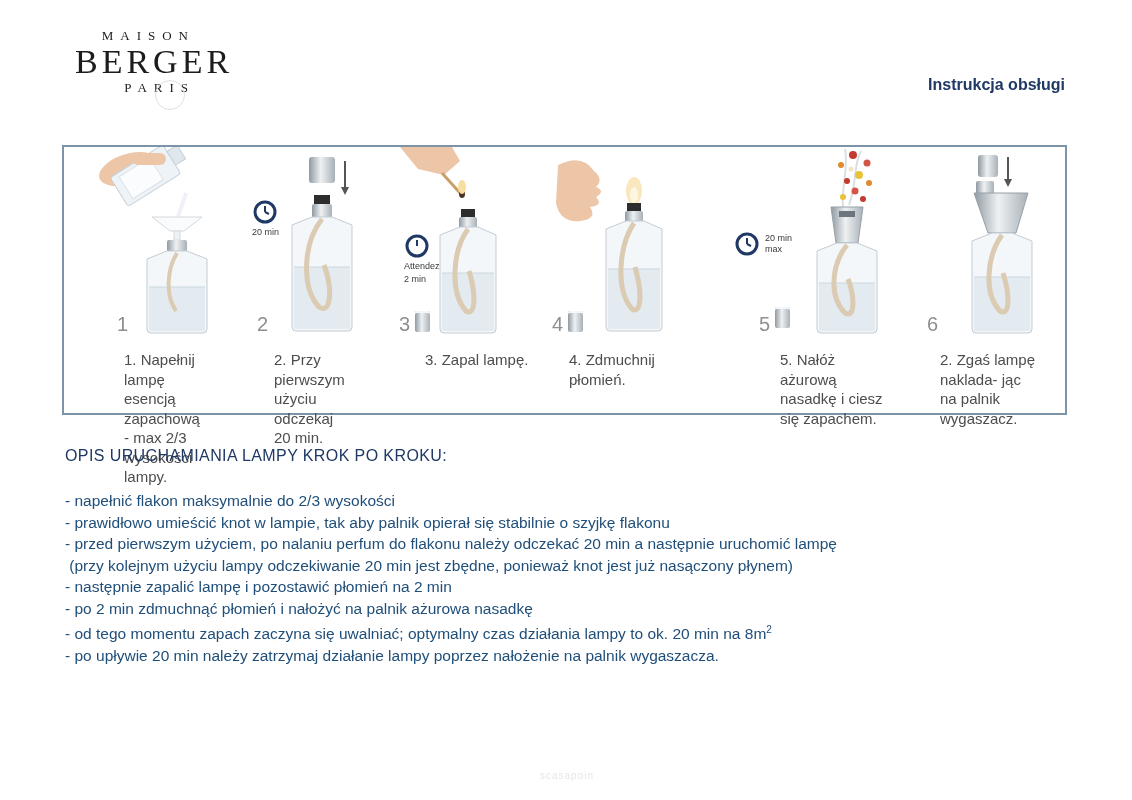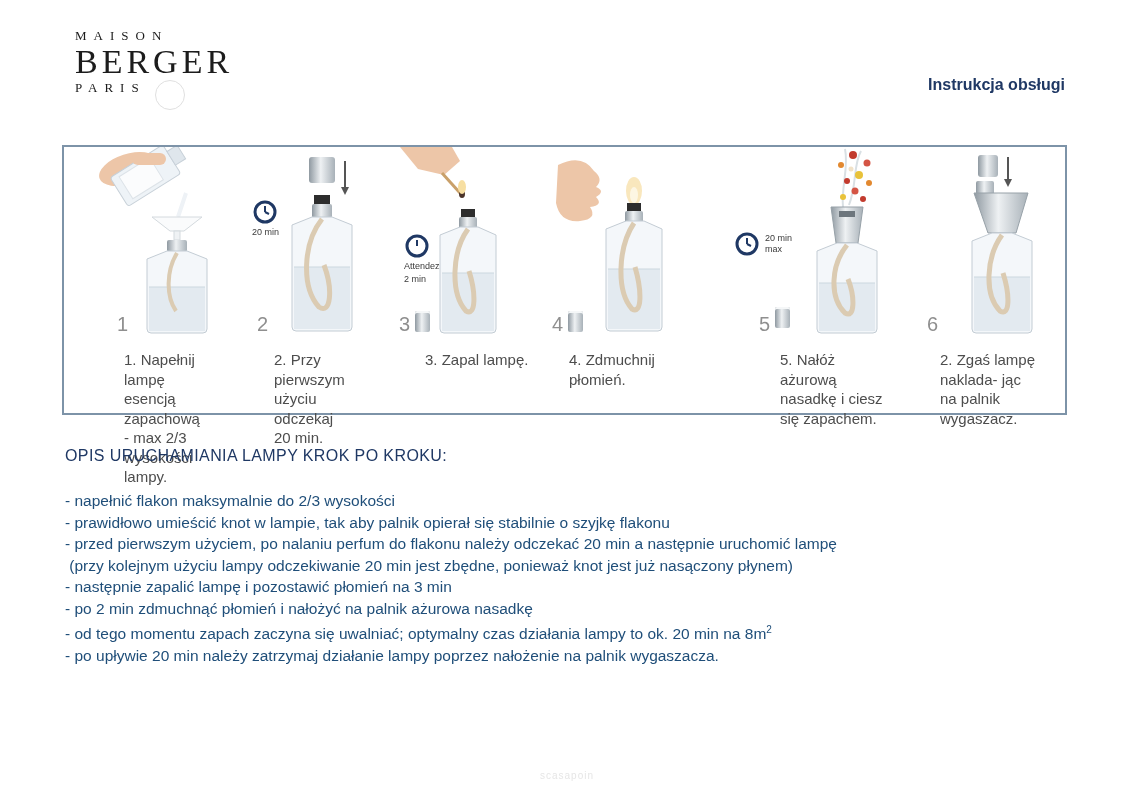--- a/index.html
+++ b/index.html
@@ -1,21 +1,21 @@
 <!DOCTYPE html>
 <html><head>
 <meta charset="utf-8">
 <style>
   html,body{margin:0;padding:0;}
   body{
     width:1132px;height:800px;position:relative;background:#ffffff;
     font-family:"Liberation Sans",sans-serif;overflow:hidden;color:#333;
   }
   
-  .logo{position:absolute;left:75px;top:28px;width:120px;text-align:left;color:#1c1c1c;}
+  .logo{position:absolute;left:75px;top:28px;width:120px;text-align:right;color:#1c1c1c;}
   .logo-maison{font-size:13px;letter-spacing:7px;font-family:"Liberation Serif",serif;}
   .logo-berger{font-size:34px;letter-spacing:4px;font-family:"Liberation Serif",serif;line-height:1.05;}
   .logo-paris{font-size:13px;letter-spacing:7px;font-family:"Liberation Serif",serif;}
   .logo-emblem{position:absolute;left:155px;top:80px;width:28px;height:28px;border:1px solid #e0e0e0;
     border-radius:50%;color:#d8d8d8;font-size:7px;line-height:28px;text-align:center;font-style:italic;}
   
   .doc-title{position:absolute;right:67px;top:76px;color:#1f3864;font-size:16px;font-weight:bold;text-align:center;}
   
   .panel{position:absolute;left:62px;top:145px;width:1001px;height:266px;border:2px solid #7d93a8;background:#fff;}
   .step{position:absolute;top:0;height:100%;}
@@ -268,19 +268,19 @@
   </div>
 </div>
 
 <div class="desc-heading">OPIS URUCHAMIANIA LAMPY KROK PO KROKU:</div>
 
 <div class="desc-lines">
   <div class="body-line">- napełnić flakon maksymalnie do 2/3 wysokości</div>
   <div class="body-line">- prawidłowo umieścić knot w lampie, tak aby palnik opierał się stabilnie o szyjkę flakonu</div>
   <div class="body-line">- przed pierwszym użyciem, po nalaniu perfum do flakonu należy odczekać 20 min a następnie uruchomić lampę</div>
   <div class="body-line"> (przy kolejnym użyciu lampy odczekiwanie 20 min jest zbędne, ponieważ knot jest już nasączony płynem)</div>
-  <div class="body-line">- następnie zapalić lampę i pozostawić płomień na 3 min</div>
+  <div class="body-line">- następnie zapalić lampę i pozostawić płomień na 2 min</div>
   <div class="body-line">- po 2 min zdmuchnąć płomień i nałożyć na palnik ażurowa nasadkę</div>
   <div class="body-line"><span>- od tego momentu zapach zaczyna się uwalniać; optymalny czas działania lampy to ok. 20 min na 8m</span><sup>2</sup></div>
   <div class="body-line">- po upływie 20 min należy zatrzymaj działanie lampy poprzez nałożenie na palnik wygaszacza.</div>
 </div>
 
 <div class="watermark">scasapoin</div>
 
 </body></html>

